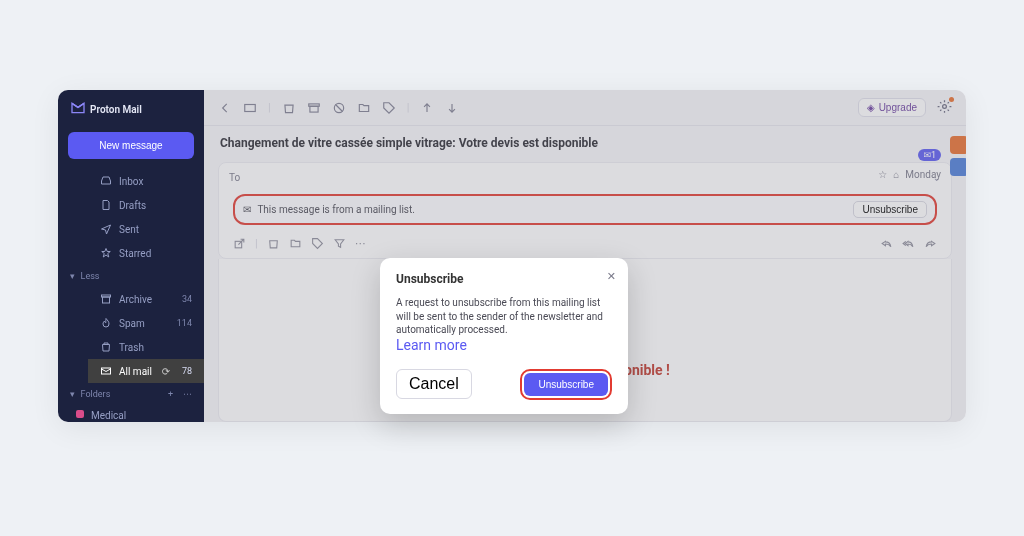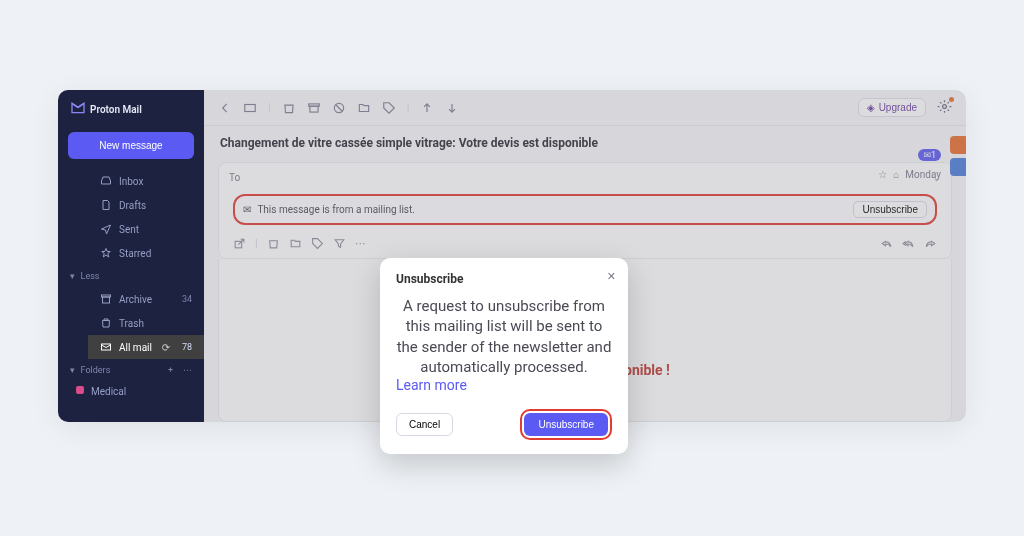--- a/index.html
+++ b/index.html
@@ -176,27 +176,27 @@
   .modal{
     position:absolute; z-index:20;
     left: 380px; top: 258px;
     width: 248px;
     background:#fff;
     border-radius:10px;
     box-shadow: 0 10px 30px rgba(0,0,0,0.18);
     padding: 14px 16px 14px 16px;
   }
   .modal h3{font-size:12px; font-weight:700; margin-bottom:10px;}
-  .modal p{font-size:15px; color:#4a4a55; line-height:1.35;text-align:center;}
+  .modal p{font-size:10px; color:#4a4a55; line-height:1.35;}
   .modal a{color:#5b5af2; text-decoration:none; font-size:14px;}
   .modal-close{position:absolute; right:12px; top:12px; cursor:pointer; color:#7a7a8a;}
   .modal-actions{display:flex; gap:8px; margin-top:16px; align-items:center;}
   .modal-cancel{
     border:1px solid #d8d8e2; background:#fff; border-radius:6px;
-    padding:5px 12px; font-size:10px; cursor:pointer;
+    padding:5px 12px; font-size:16px; cursor:pointer;
   }
   .modal-actions .spacer{flex:1;}
   .modal-confirm{
     background:#5b5af2; color:#fff; border:none; border-radius:6px;
     padding:6px 14px; font-size:10px; cursor:pointer;
   }
   .confirm-ring{
     border:2px solid #e23b31; border-radius:10px; padding:2px;
   }
 </style>
@@ -245,20 +245,27 @@
       <span>▾</span>
       <span>Less</span>
     </div>
     <div class="nav-item">
       <span class="ico"><svg viewBox="0 0 24 24">
             <rect x="3" y="4" width="18" height="4" fill="none" stroke="currentColor" stroke-width="2"></rect>
             <rect x="5" y="8" width="14" height="12" fill="none" stroke="currentColor" stroke-width="2"></rect>
           </svg></span>
       <span>Archive</span>
       <span class="badge">34</span>
+    </div>
+    <div class="nav-item">
+      <span class="ico"><svg viewBox="0 0 24 24">
+            <path d="M12 3c3 4 6 6 6 11a6 6 0 11-12 0c0-3 2-5 3-6 0 2 1 3 3 3-1-3 0-6 0-8z" fill="none" stroke="currentColor" stroke-width="2"></path>
+          </svg></span>
+      <span>Spam</span>
+      <span class="badge">114</span>
     </div>
     <div class="nav-item">
       <span class="ico"><svg viewBox="0 0 24 24">
             <path d="M5 7h14l-1 13H6L5 7zm3-3h8v3H8z" fill="none" stroke="currentColor" stroke-width="2"></path>
           </svg></span>
       <span>Trash</span>
     </div>
     <div class="nav-item active">
       <span class="ico"><svg viewBox="0 0 24 24">
             <rect x="3" y="6" width="18" height="12" fill="none" stroke="currentColor" stroke-width="2"></rect>

